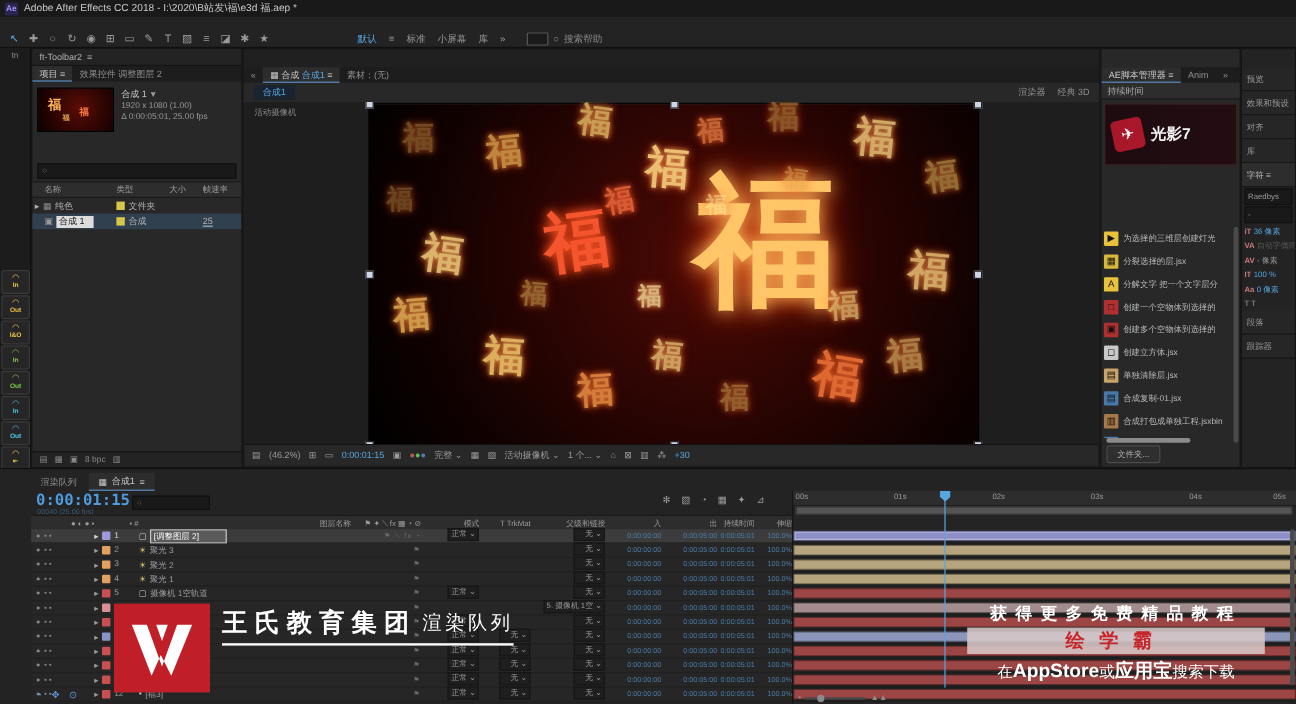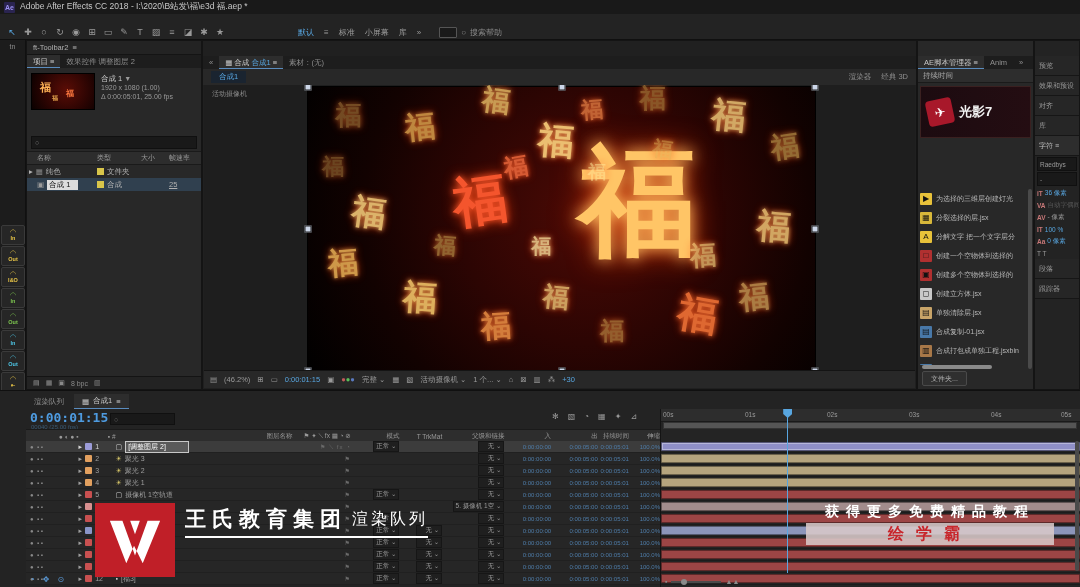--- a/index.html
+++ b/index.html
@@ -839,14 +839,17 @@
     <svg width="62" height="58" viewBox="0 0 64 60">
       <polygon points="6,10 19,10 32,46 45,10 58,10 40,54 31,36 23,54" fill="#ffffff"></polygon>
       <polygon points="27,10 37,10 32,24" fill="#ffffff"></polygon>
     </svg>
   </div>
   <div class="abs wm wmbrand">王氏教育集团</div>
   <div class="abs wm wmslogan">渲染队列</div>
   <div class="abs wm wmline"></div>
   <div class="abs wm wmr2">绘学霸</div>
   <div class="abs wm wmr1">获得更多免费精品教程</div>
+  <div class="abs wm wmr3">
+    <span>在</span><b>AppStore</b><span>或</span><b>应用宝</b><span>搜索下载</span>
+  </div>
 
 </div>
 
 </body></html>

